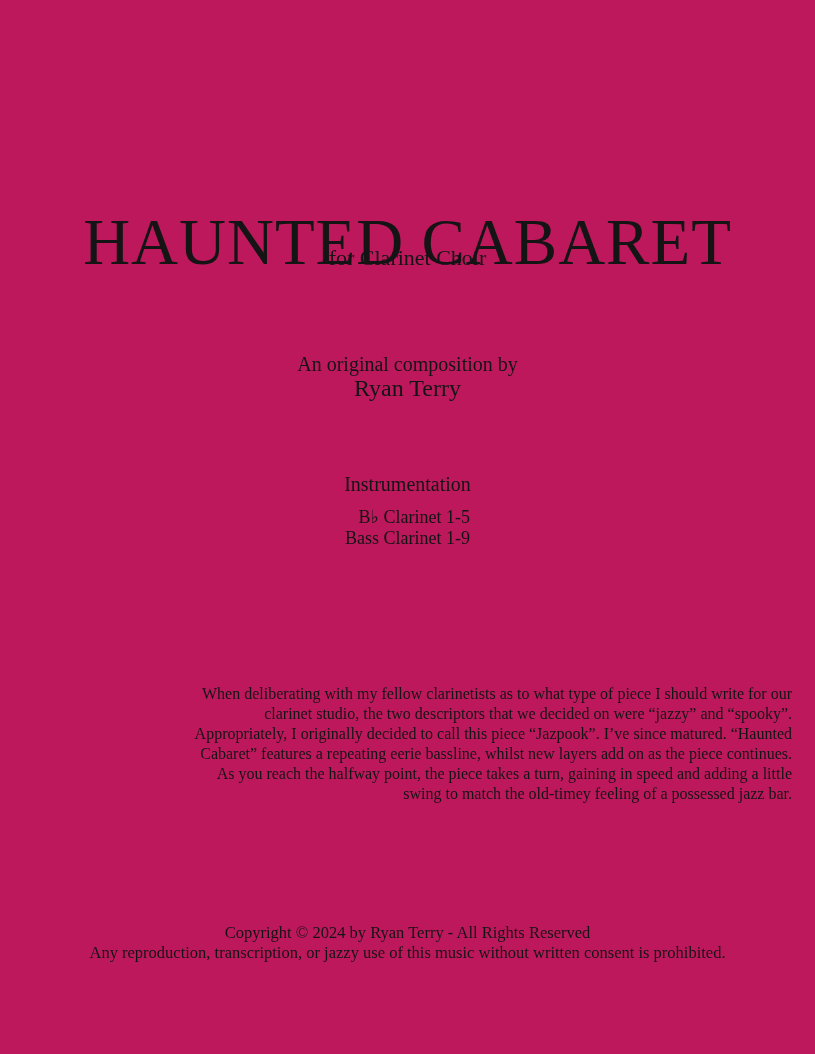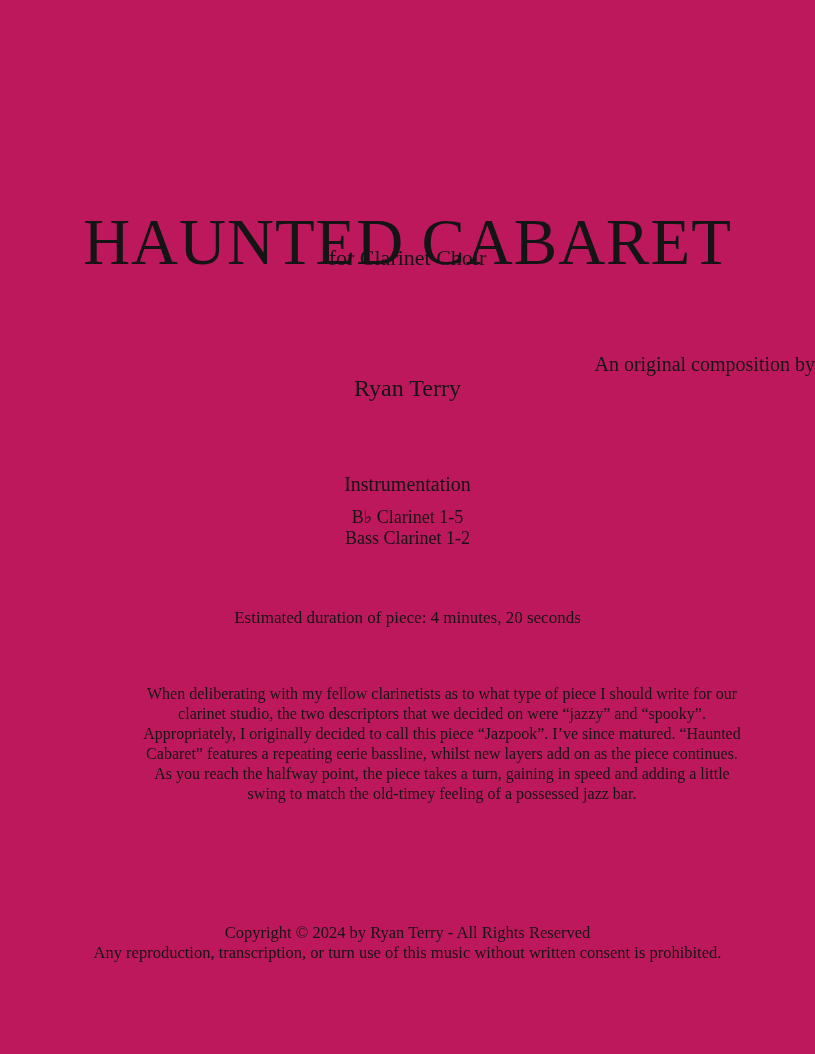--- a/index.html
+++ b/index.html
@@ -35,57 +35,56 @@
     top: 245px;
     font-size: 22px;
     line-height: 1.15;
     white-space: nowrap;
   }
   .byline {
     top: 353px;
     font-size: 20px;
     line-height: 1.15;
     white-space: nowrap;
-    text-align: right;
   }
   .composer {
     top: 375px;
     font-size: 24px;
     line-height: 1.15;
     white-space: nowrap;
   }
   .instr-heading {
     top: 473px;
     font-size: 20px;
     line-height: 1.15;
     white-space: nowrap;
   }
   .instr-list {
     top: 507px;
     font-size: 18px;
     line-height: 21px;
   }
   .instr-list .inner {
     display: inline-block;
-    text-align: center;
+    text-align: right;
   }
   .duration {
     top: 608px;
     font-size: 17px;
     line-height: 1.2;
     white-space: nowrap;
   }
   .program-note {
     position: absolute;
     top: 684px;
     left: 92px;
     width: 700px;
     font-size: 16px;
     line-height: 20px;
-    text-align: center;
+    text-align: right;
     white-space: pre;
   }
   .copyright-1 {
     top: 923px;
     font-size: 16.5px;
     line-height: 20px;
     white-space: nowrap;
   }
   .copyright-2 {
     top: 943px;
@@ -105,30 +104,29 @@
 
   <div class="centered byline">An original composition by</div>
 
   <div class="centered composer">Ryan Terry</div>
 
   <div class="centered instr-heading">Instrumentation</div>
 
   <div class="centered instr-list">
     <div class="inner">
       <div>B♭ Clarinet 1-5</div>
-      <div>Bass Clarinet 1-2</div>
+      <div>Bass Clarinet 1-9</div>
     </div>
   </div>
 
-  <div class="centered duration">Estimated duration of piece: 4 minutes, 20 seconds</div>
 
   <div class="program-note">When deliberating with my fellow clarinetists as to what type of piece I should write for our
 clarinet studio, the two descriptors that we decided on were “jazzy” and “spooky”.
 Appropriately, I originally decided to call this piece “Jazpook”. I’ve since matured. “Haunted
 Cabaret” features a repeating eerie bassline, whilst new layers add on as the piece continues.
 As you reach the halfway point, the piece takes a turn, gaining in speed and adding a little
 swing to match the old-timey feeling of a possessed jazz bar.</div>
 
   <div class="centered copyright-1">Copyright © 2024 by Ryan Terry - All Rights Reserved</div>
 
-  <div class="centered copyright-2">Any reproduction, transcription, or turn use of this music without written consent is prohibited.</div>
+  <div class="centered copyright-2">Any reproduction, transcription, or jazzy use of this music without written consent is prohibited.</div>
 
 </div>
 
 </body></html>

